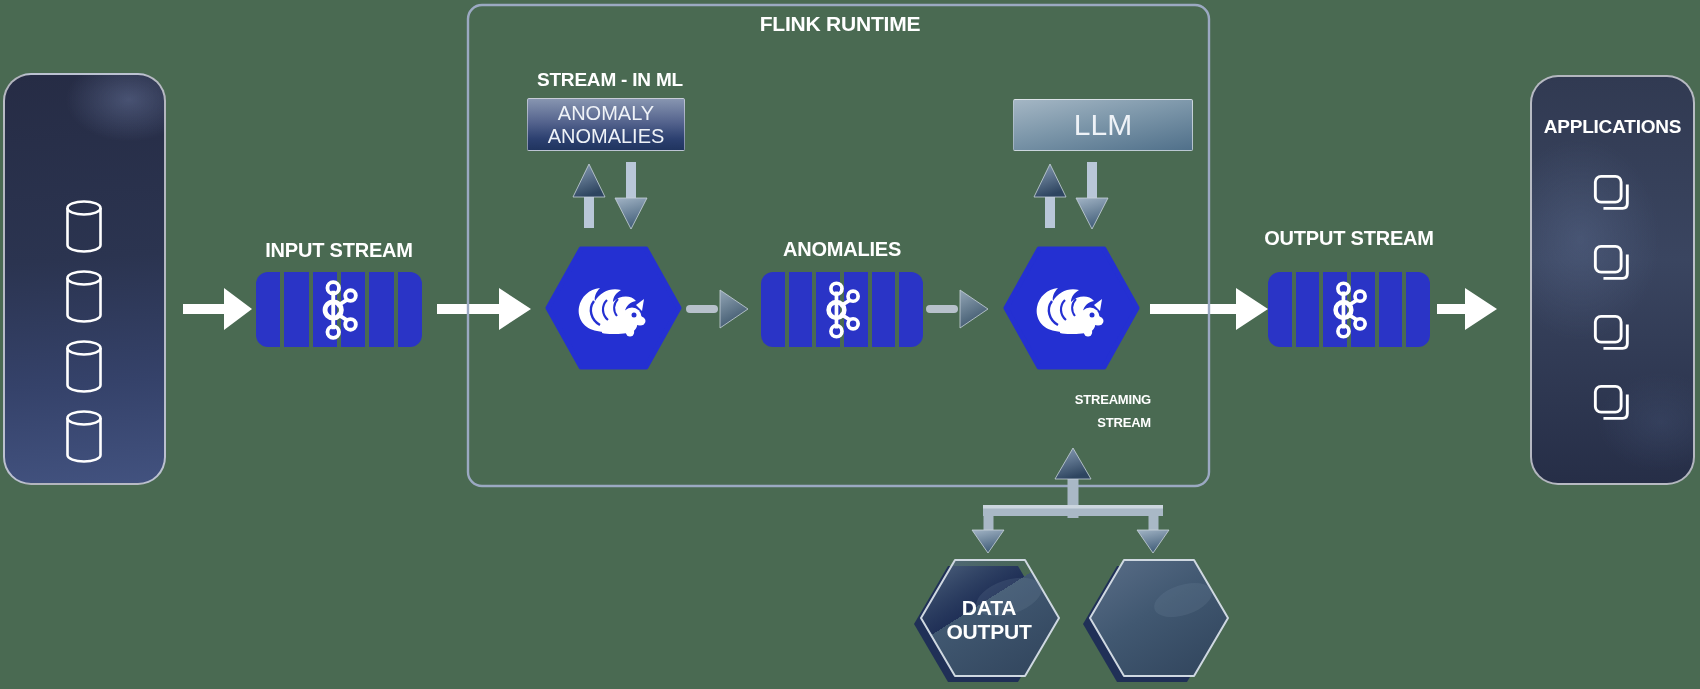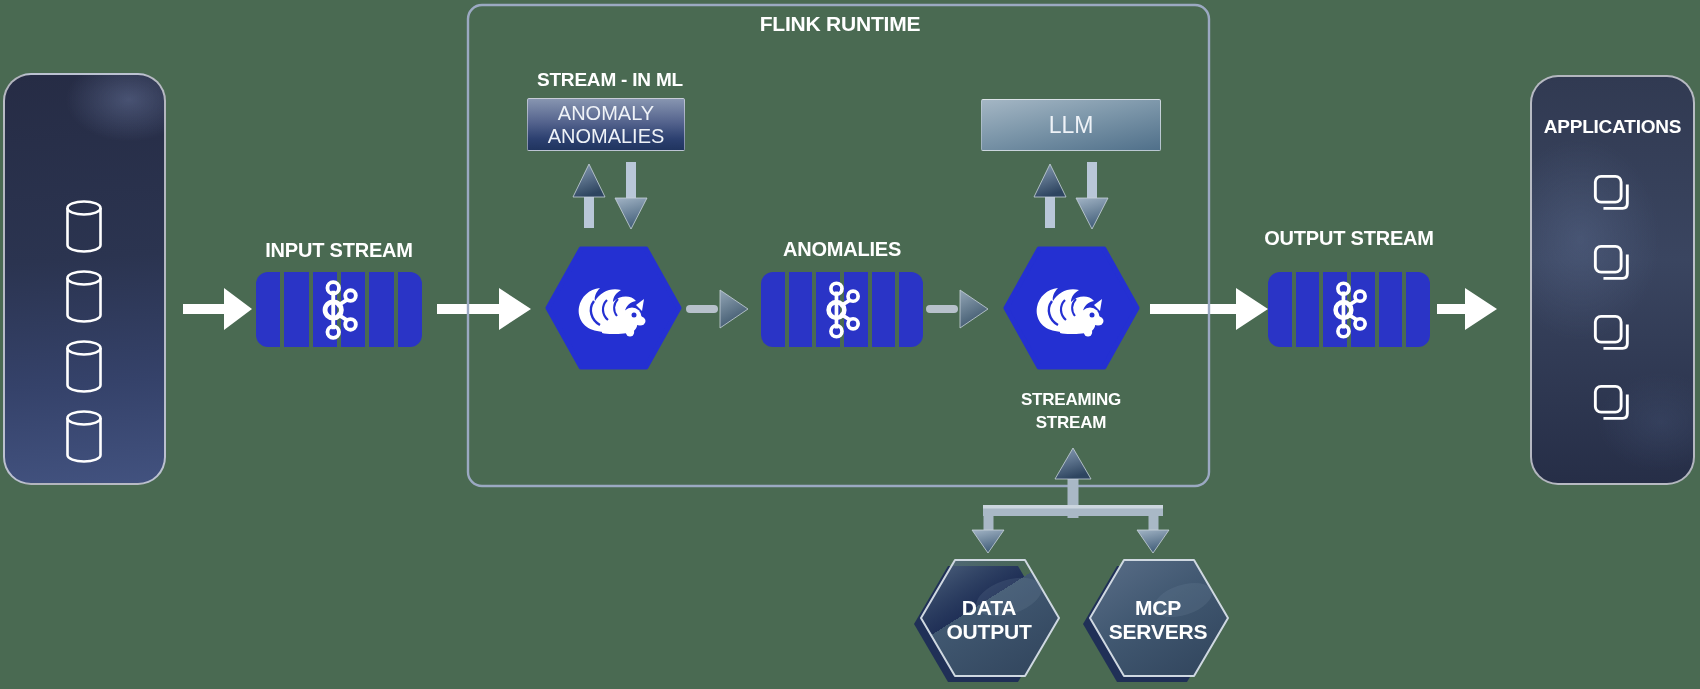--- a/index.html
+++ b/index.html
@@ -10,21 +10,21 @@
   .overlay{position:absolute;left:0;top:0;z-index:1;}
 
   
   .lbl{position:absolute;color:#ffffff;text-align:center;white-space:pre-line;z-index:6;}
   .lbl.bold{font-weight:bold;letter-spacing:-.2px;}
   .title-flink{font-size:21px;text-align:center;}
   .title-stream{font-size:20px;}
   .title-sub{font-size:19px;}
   .panel-title{font-size:23px;line-height:27px;}
   .hex-label{font-size:21px;line-height:24px;}
-  .agent-label{font-size:17px;line-height:23px;}
+  .agent-label{font-size:13px;line-height:23px;text-align:right;}
 
   
   .panel{
     position:absolute;border-radius:28px;z-index:2;
     border:2px solid rgba(255,255,255,.65);
     box-sizing:border-box;
   }
   .panel.enterprise{
     background:
       radial-gradient(ellipse 90px 60px at 78% 6%, rgba(150,168,215,.30), rgba(0,0,0,0) 70%),
@@ -44,21 +44,22 @@
     display:flex;flex-direction:column;align-items:center;justify-content:center;
     color:#eef2f7;text-align:center;border:1px solid rgba(255,255,255,.45);
     border-top-color:rgba(255,255,255,.75);border-radius:2px;
   }
   .grad-box.ad{
     background:linear-gradient(180deg,#8795b0 0%,#55648e 45%,#2c4070 78%,#20345f 100%);
     font-size:20px;line-height:23px;
   }
   .grad-box.llm{
     background:linear-gradient(168deg,#a4b6c4 0%,#7d97aa 45%,#50708a 100%);
-    font-size:23px;
+    font-size:30px;
+    margin-left:32px;
   }
 
   
   .kafka-bar{
     position:absolute;z-index:4;display:flex;gap:4px;border-radius:12px;overflow:hidden;
   }
   .kafka-bar .seg{flex:1;}
   .kafka-logo{position:absolute;left:50%;top:50%;transform:translate(-50%,-50%);z-index:5;}
 
   
@@ -311,15 +312,14 @@
           <stop offset="0" stop-color="#5a6e88"></stop>
             <stop offset="0.5" stop-color="#415871"></stop>
           <stop offset="1" stop-color="#33475f"></stop>
         </linearGradient>
       </defs>
       <path d="M34 14 L104 14 L138 72 L104 130 L34 130 L0 72 Z" fill="#1c2a58" opacity="0.9"></path>
       <path d="M41 8 L111 8 L145 66 L111 124 L41 124 L7 66 Z" fill="url(#hexgB)" stroke="#cfd8e1" stroke-width="2" stroke-linejoin="round"></path>
       <ellipse cx="100" cy="48" rx="30" ry="15" fill="#7b90a6" opacity="0.18" transform="rotate(-18 100 48)"></ellipse>
     </svg>
   </div>
-  <div class="lbl bold hex-label" style="left:1088px;top:596px;width:140px;"><span>MCP</span><br><span>SERVERS</span></div>
 
 </div>
 
 </body></html>

